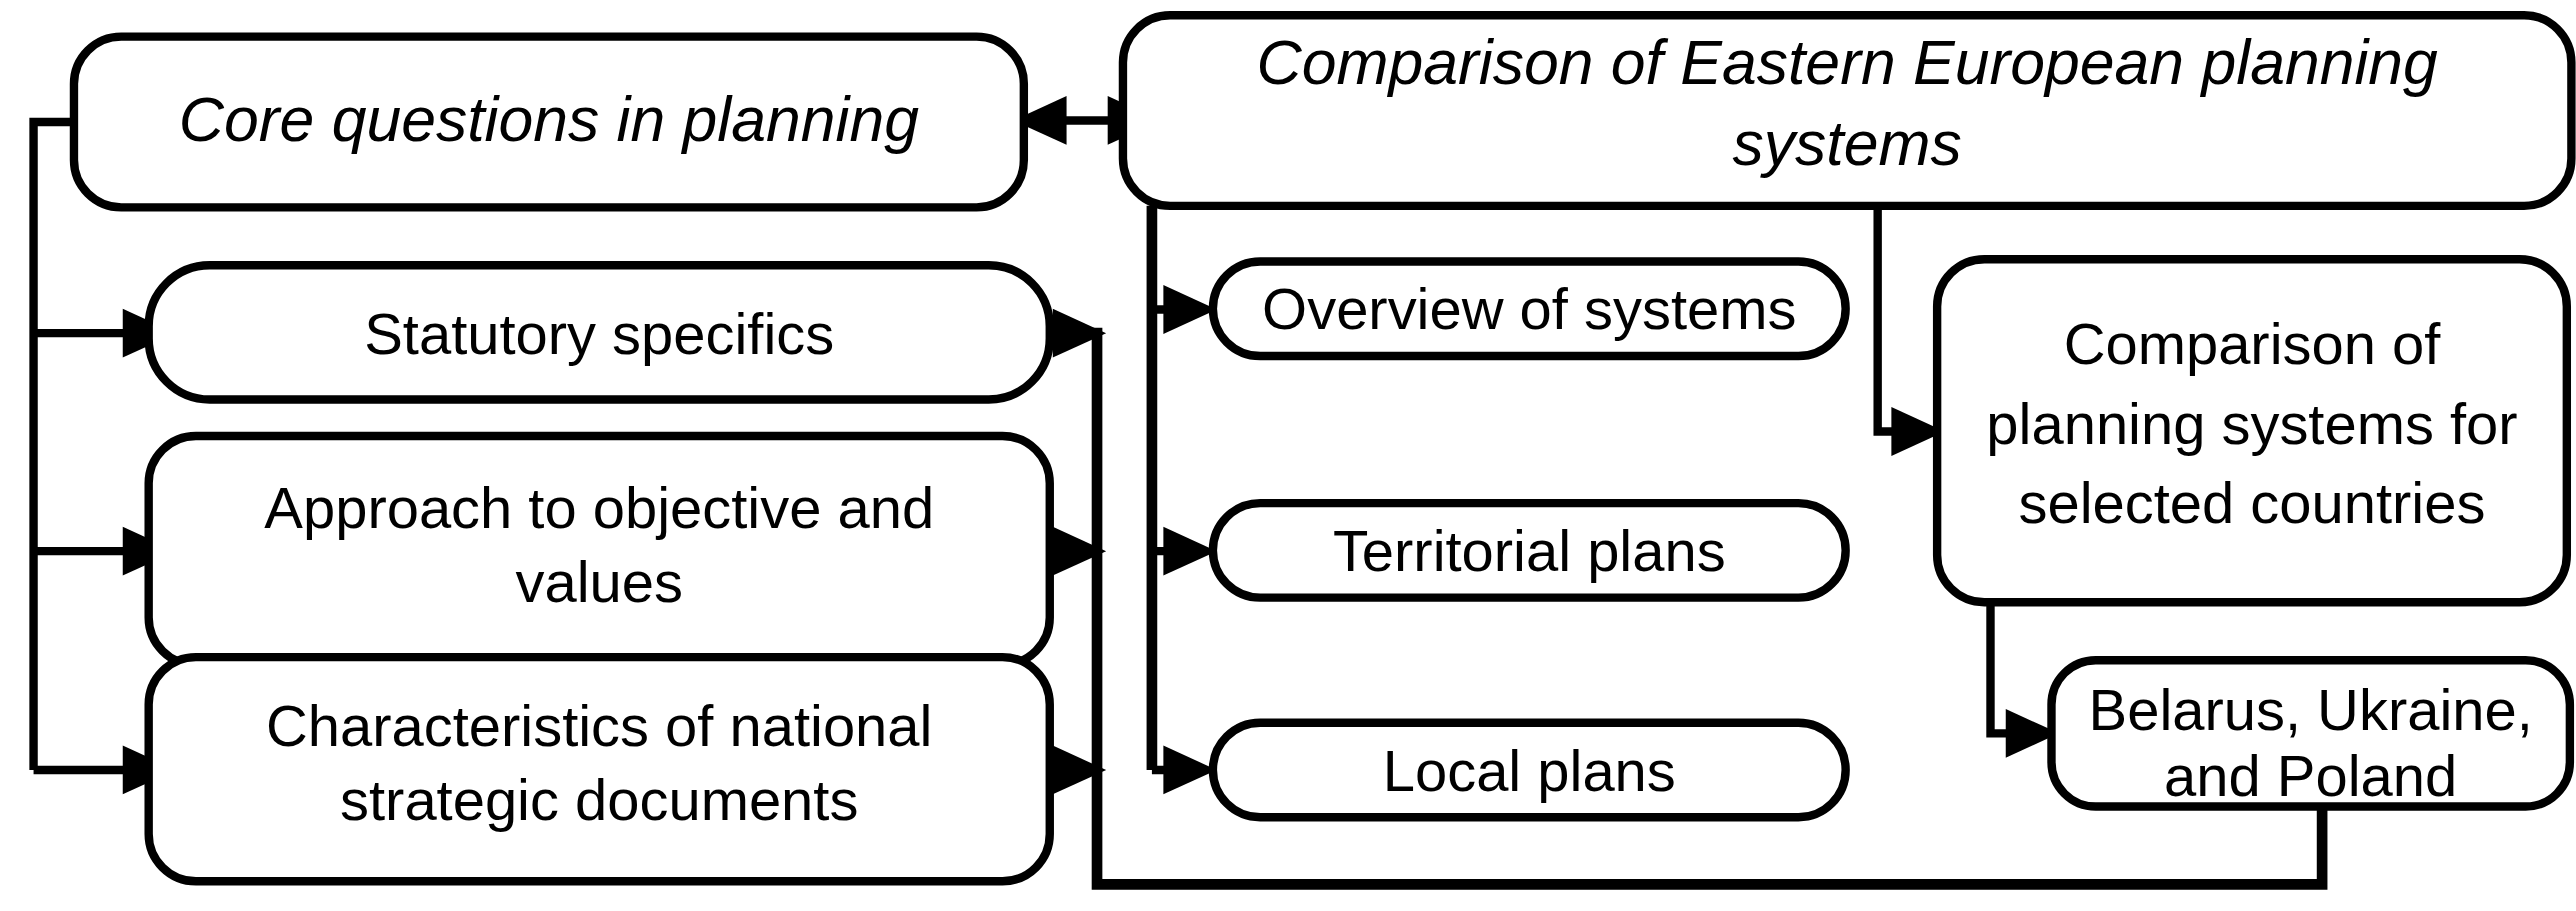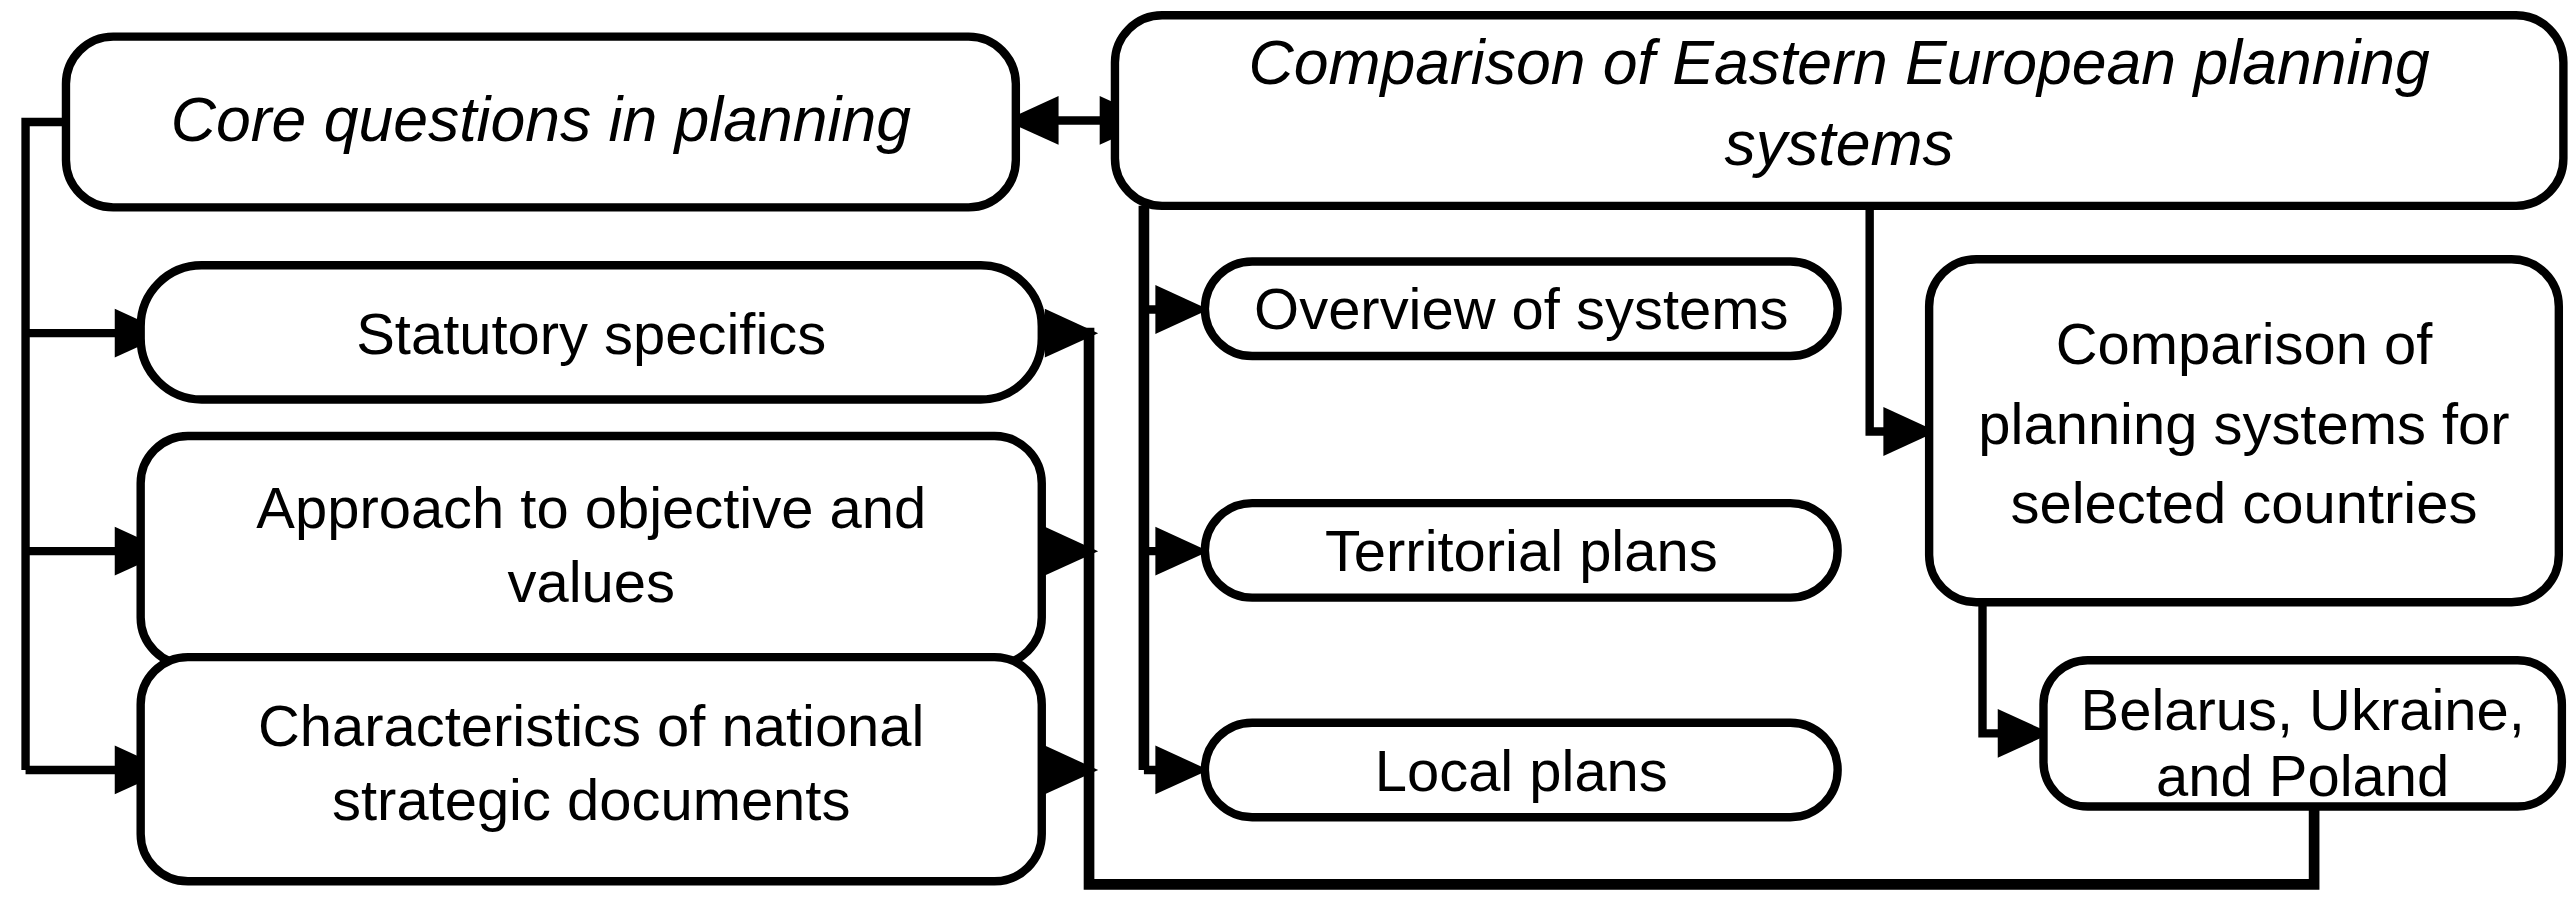--- a/index.html
+++ b/index.html
@@ -6,20 +6,21 @@
     margin: 0;
     padding: 0;
     background: #ffffff;
   }
   #diagram-root {
     position: relative;
     width: 2352px;
     height: 911px;
     background: #ffffff;
     font-family: "Liberation Sans", sans-serif;
+    margin-left: 8px;
   }
   svg.flow {
     display: block;
     width: 2576px;
     height: 911px;
   }
   .node-box {
     fill: #ffffff;
     stroke: #000000;
     stroke-width: 11;

